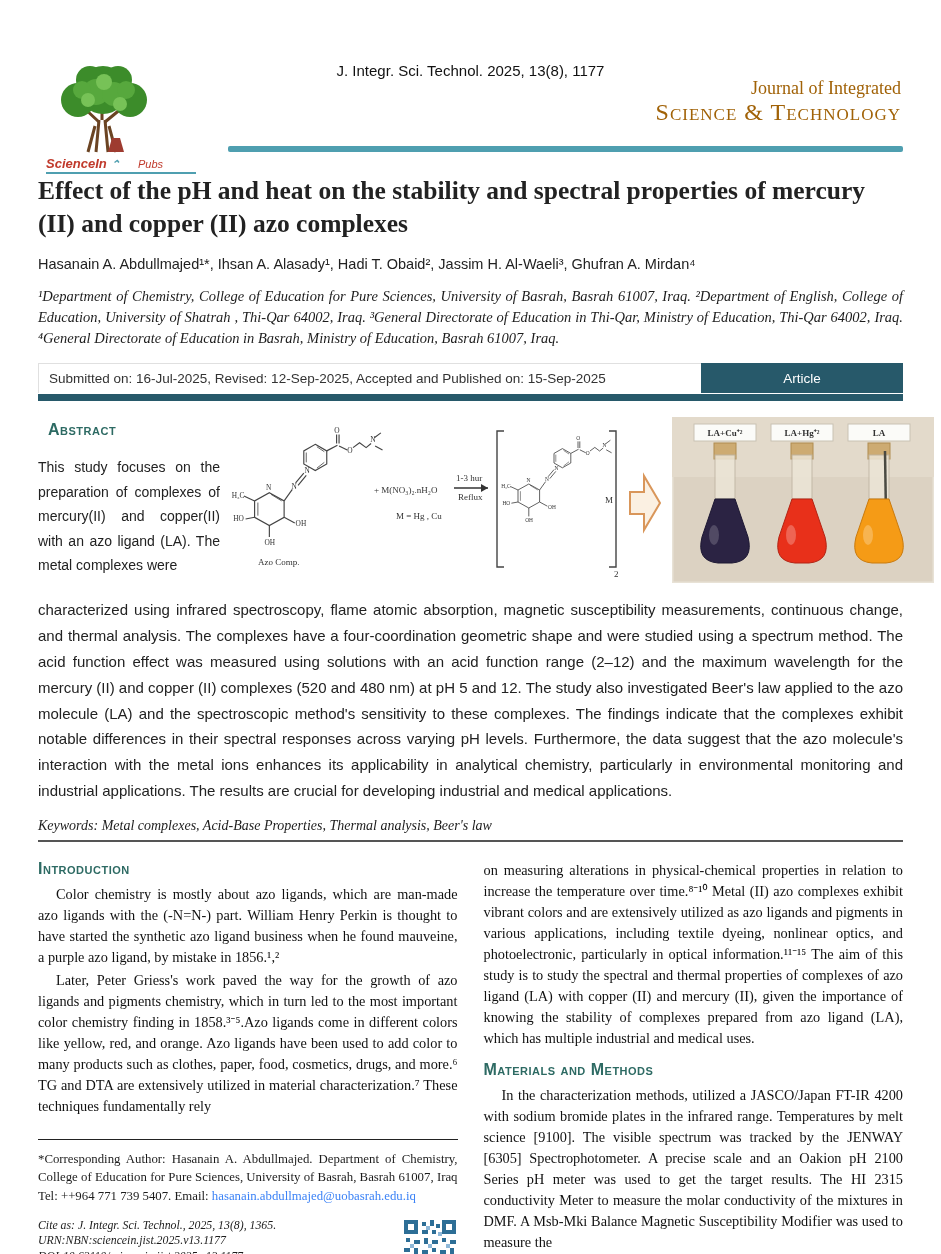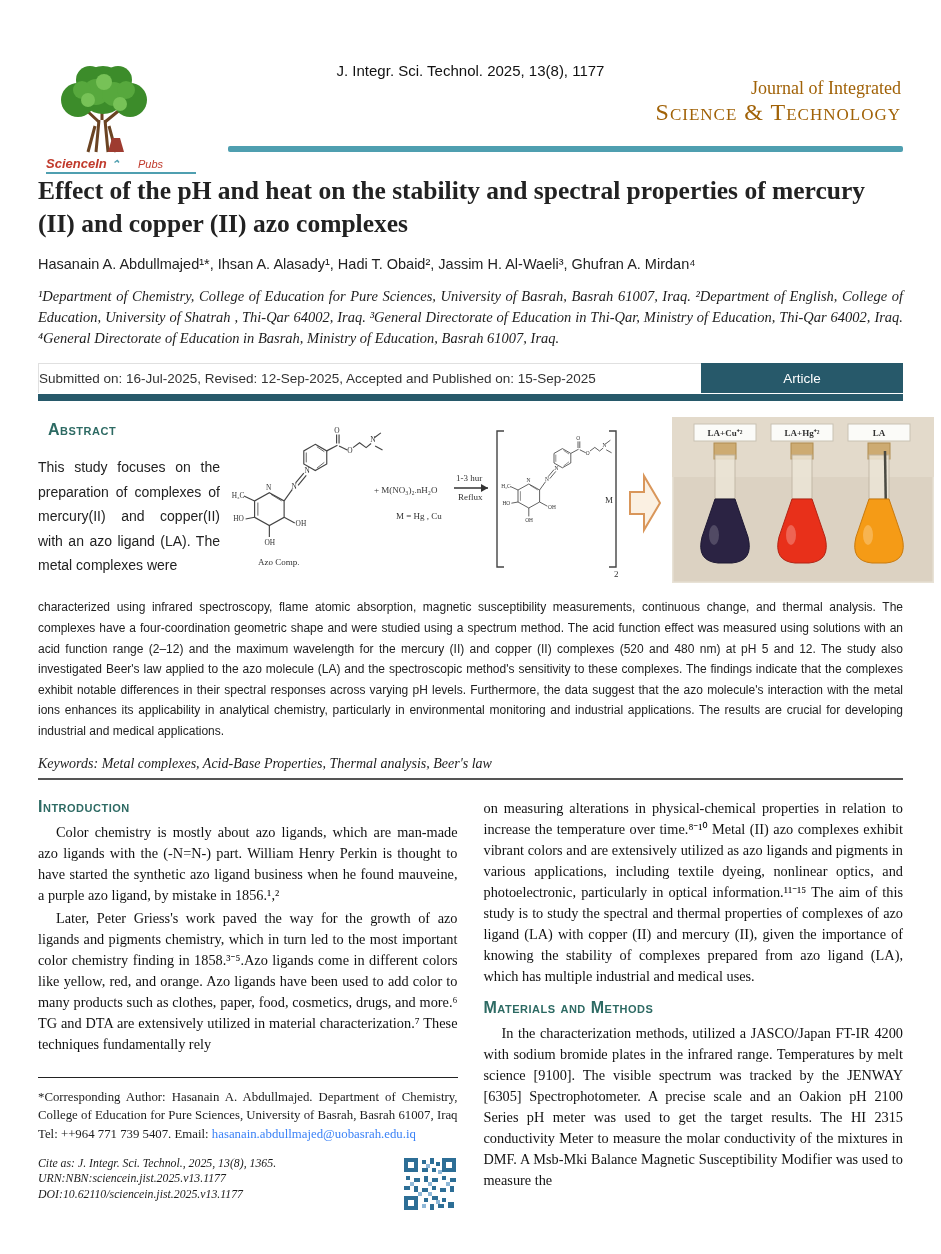--- a/index.html
+++ b/index.html
@@ -32,39 +32,39 @@
   
   .title { font-size:25.5px; line-height:1.3; color:#222; margin-top:22px; }
   .authors { font-family:"Liberation Sans", sans-serif; font-size:14.5px;
     color:#222; margin-top:16px; }
   .affiliations { font-style:italic; font-size:14.5px; line-height:1.45;
     text-align:justify; margin-top:14px; }
 
   
   .dates-row { position:relative; margin-top:14px; height:40px; }
   .dates-box { border:1px solid #e0e0e0; border-bottom:none; height:30px;
-    display:flex; align-items:center; 
+    display:flex; align-items:center; padding-left:10px;
     font-family:"Liberation Sans", sans-serif; font-size:13.5px; color:#333; }
   .article-badge { position:absolute; right:0; top:0; width:202px; height:30px;
     background:#27596a; color:#fff; display:flex; align-items:center; justify-content:center;
     font-family:"Liberation Sans", sans-serif; font-size:13.5px; }
   .dark-rule { position:absolute; left:0; right:0; bottom:2px; height:7px; background:#27596a; }
 
   
   .section-heading { color:#2d6a63; font-variant:small-caps; font-weight:bold;
     font-family:"Liberation Sans", sans-serif; font-size:16px; letter-spacing:.5px; }
   .abstract-top { display:flex; margin-top:14px; gap:8px; }
   .abstract-left { width:182px; flex:none; }
   .abstract-left .section-heading { margin:4px 0 16px 10px; }
   .abstract-intro { font-family:"Liberation Sans", sans-serif; font-size:14px;
     line-height:1.75; text-align:justify; color:#222; }
   .scheme-wrap { width:392px; flex:none; }
   .blockarrow-wrap { width:36px; flex:none; display:flex; align-items:center; }
   .flasks-wrap { width:262px; flex:none; }
-  .abstract-body { font-family:"Liberation Sans", sans-serif; font-size:12px;
+  .abstract-body { font-family:"Liberation Sans", sans-serif; font-size:15px;
     line-height:1.72; text-align:justify; color:#222; margin-top:8px; }
   .keywords { font-style:italic; font-size:14px; margin-top:14px; padding-bottom:6px;
     border-bottom:2px solid #555; }
 
   
   .columns { display:flex; gap:26px; margin-top:18px; }
   .col { flex:1; display:flex; flex-direction:column; }
   .body-para { font-size:14.3px; line-height:1.47; text-align:justify; color:#111; }
   .body-para + .body-para { margin-top:2px; }
   .indent { text-indent:18px; }

